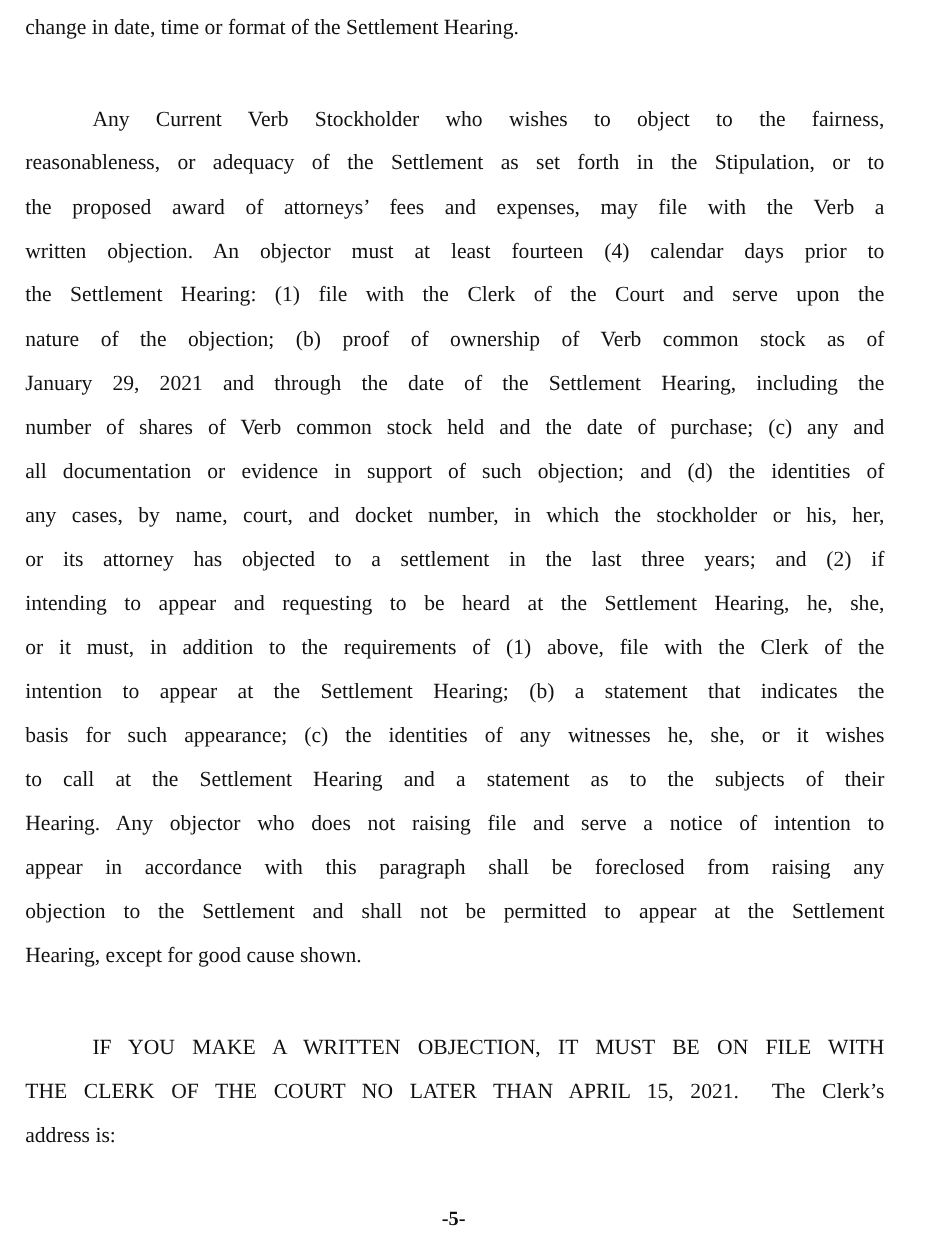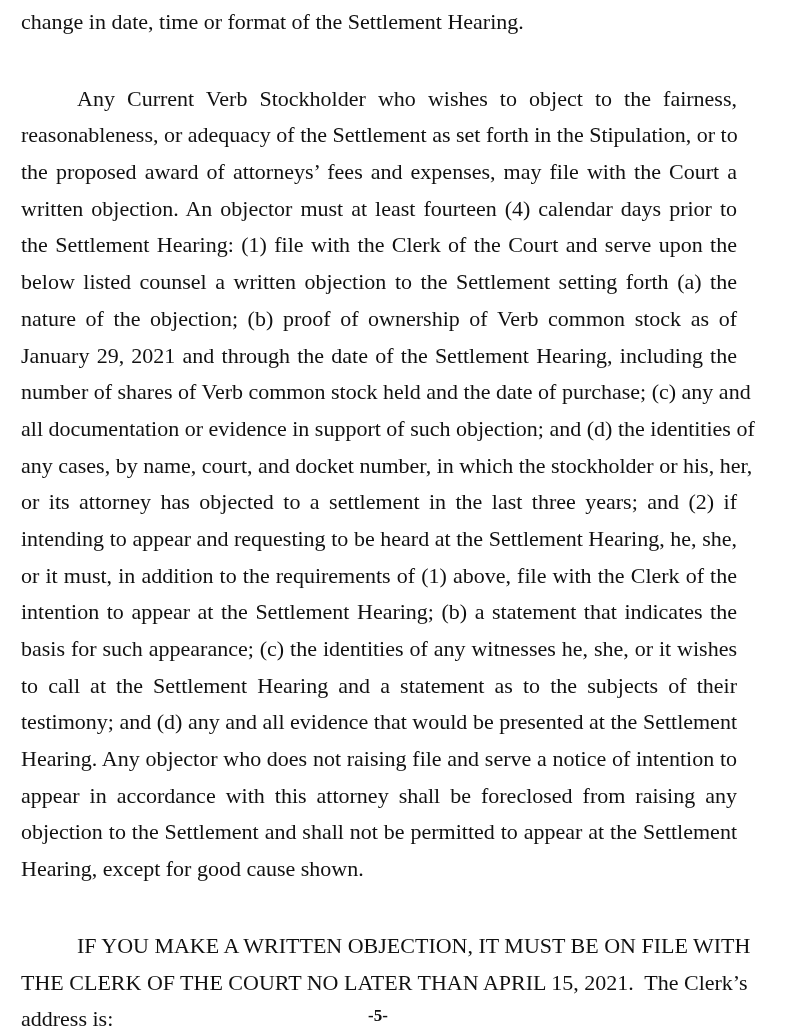--- a/index.html
+++ b/index.html
@@ -3,21 +3,21 @@
 <meta charset="utf-8">
 <style>
   html, body { margin: 0; padding: 0; background: #ffffff; }
   body {
     width: 788px; height: 1034px; position: relative; overflow: hidden;
     font-family: "Liberation Serif", serif;
     color: #111111;
   }
   .page { position: absolute; left: 21px; top: 4px; width: 716px; }
   .line {
-    font-size: 22px;
+    font-size: 18px;
     height: 36.7px;
     line-height: 36.7px;
     white-space: nowrap;
     text-align: justify;
     text-align-last: justify;
     display: block;
   }
   .line.last { text-align-last: left; }
   .line.indent { padding-left: 56px; margin-top: 40px; }
   .italic { }
@@ -32,38 +32,36 @@
 <body>
 
 <div class="page">
   <div>
     <span class="line last">change in date, time or format of the Settlement Hearing.</span>
   </div>
 
   <div>
     <span class="line indent">Any Current Verb Stockholder who wishes to object to the fairness,</span>
     <span class="line">reasonableness, or adequacy of the Settlement as set forth in the Stipulation, or to</span>
-    <span class="line">the proposed award of attorneys’ fees and expenses, may file with the Court a</span>
+    <span class="line">the proposed award of attorneys’ fees and expenses, may file with the Verb a</span>
     <span class="line">written objection.  An objector must at least fourteen (4) calendar days prior to</span>
     <span class="line">the Settlement Hearing: (1) file with the Clerk of the Court and serve upon the</span>
-    <span class="line">below listed counsel a written objection to the Settlement setting forth (a) the</span>
     <span class="line">nature of the objection; (b) proof of ownership of Verb common stock as of</span>
     <span class="line">January 29, 2021 and through the date of the Settlement Hearing, including the</span>
     <span class="line">number of shares of Verb common stock held and the date of purchase; (c) any and</span>
     <span class="line">all documentation or evidence in support of such objection; and (d) the identities of</span>
     <span class="line">any cases, by name, court, and docket number, in which the stockholder or his, her,</span>
     <span class="line">or its attorney has objected to a settlement in the last three years; and (2) if</span>
     <span class="line">intending to appear and requesting to be heard at the Settlement Hearing, he, she,</span>
     <span class="line">or it must, in addition to the requirements of (1) above, file with the Clerk of the</span>
     <span class="line">intention to appear at the Settlement Hearing; (b) a statement that indicates the</span>
     <span class="line">basis for such appearance; (c) the identities of any witnesses he, she, or it wishes</span>
     <span class="line">to call at the Settlement Hearing and a statement as to the subjects of their</span>
-    <span class="line">testimony; and (d) any and all evidence that would be presented at the Settlement</span>
     <span class="line">Hearing.  Any objector who does not raising file and serve a notice of intention to</span>
-    <span class="line">appear in accordance with this attorney shall be foreclosed from raising any</span>
+    <span class="line">appear in accordance with this paragraph shall be foreclosed from raising any</span>
     <span class="line">objection to the Settlement and shall not be permitted to appear at the Settlement</span>
     <span class="line last">Hearing, except for good cause shown.</span>
   </div>
 
   <div>
     <span class="line indent italic">IF YOU MAKE A WRITTEN OBJECTION, IT MUST BE ON FILE WITH</span>
     <span class="line"><span class="italic">THE CLERK OF THE COURT NO LATER THAN APRIL 15, 2021.</span><span style="white-space:pre">  The Clerk’s</span></span>
     <span class="line last">address is:</span>
   </div>
 </div>

